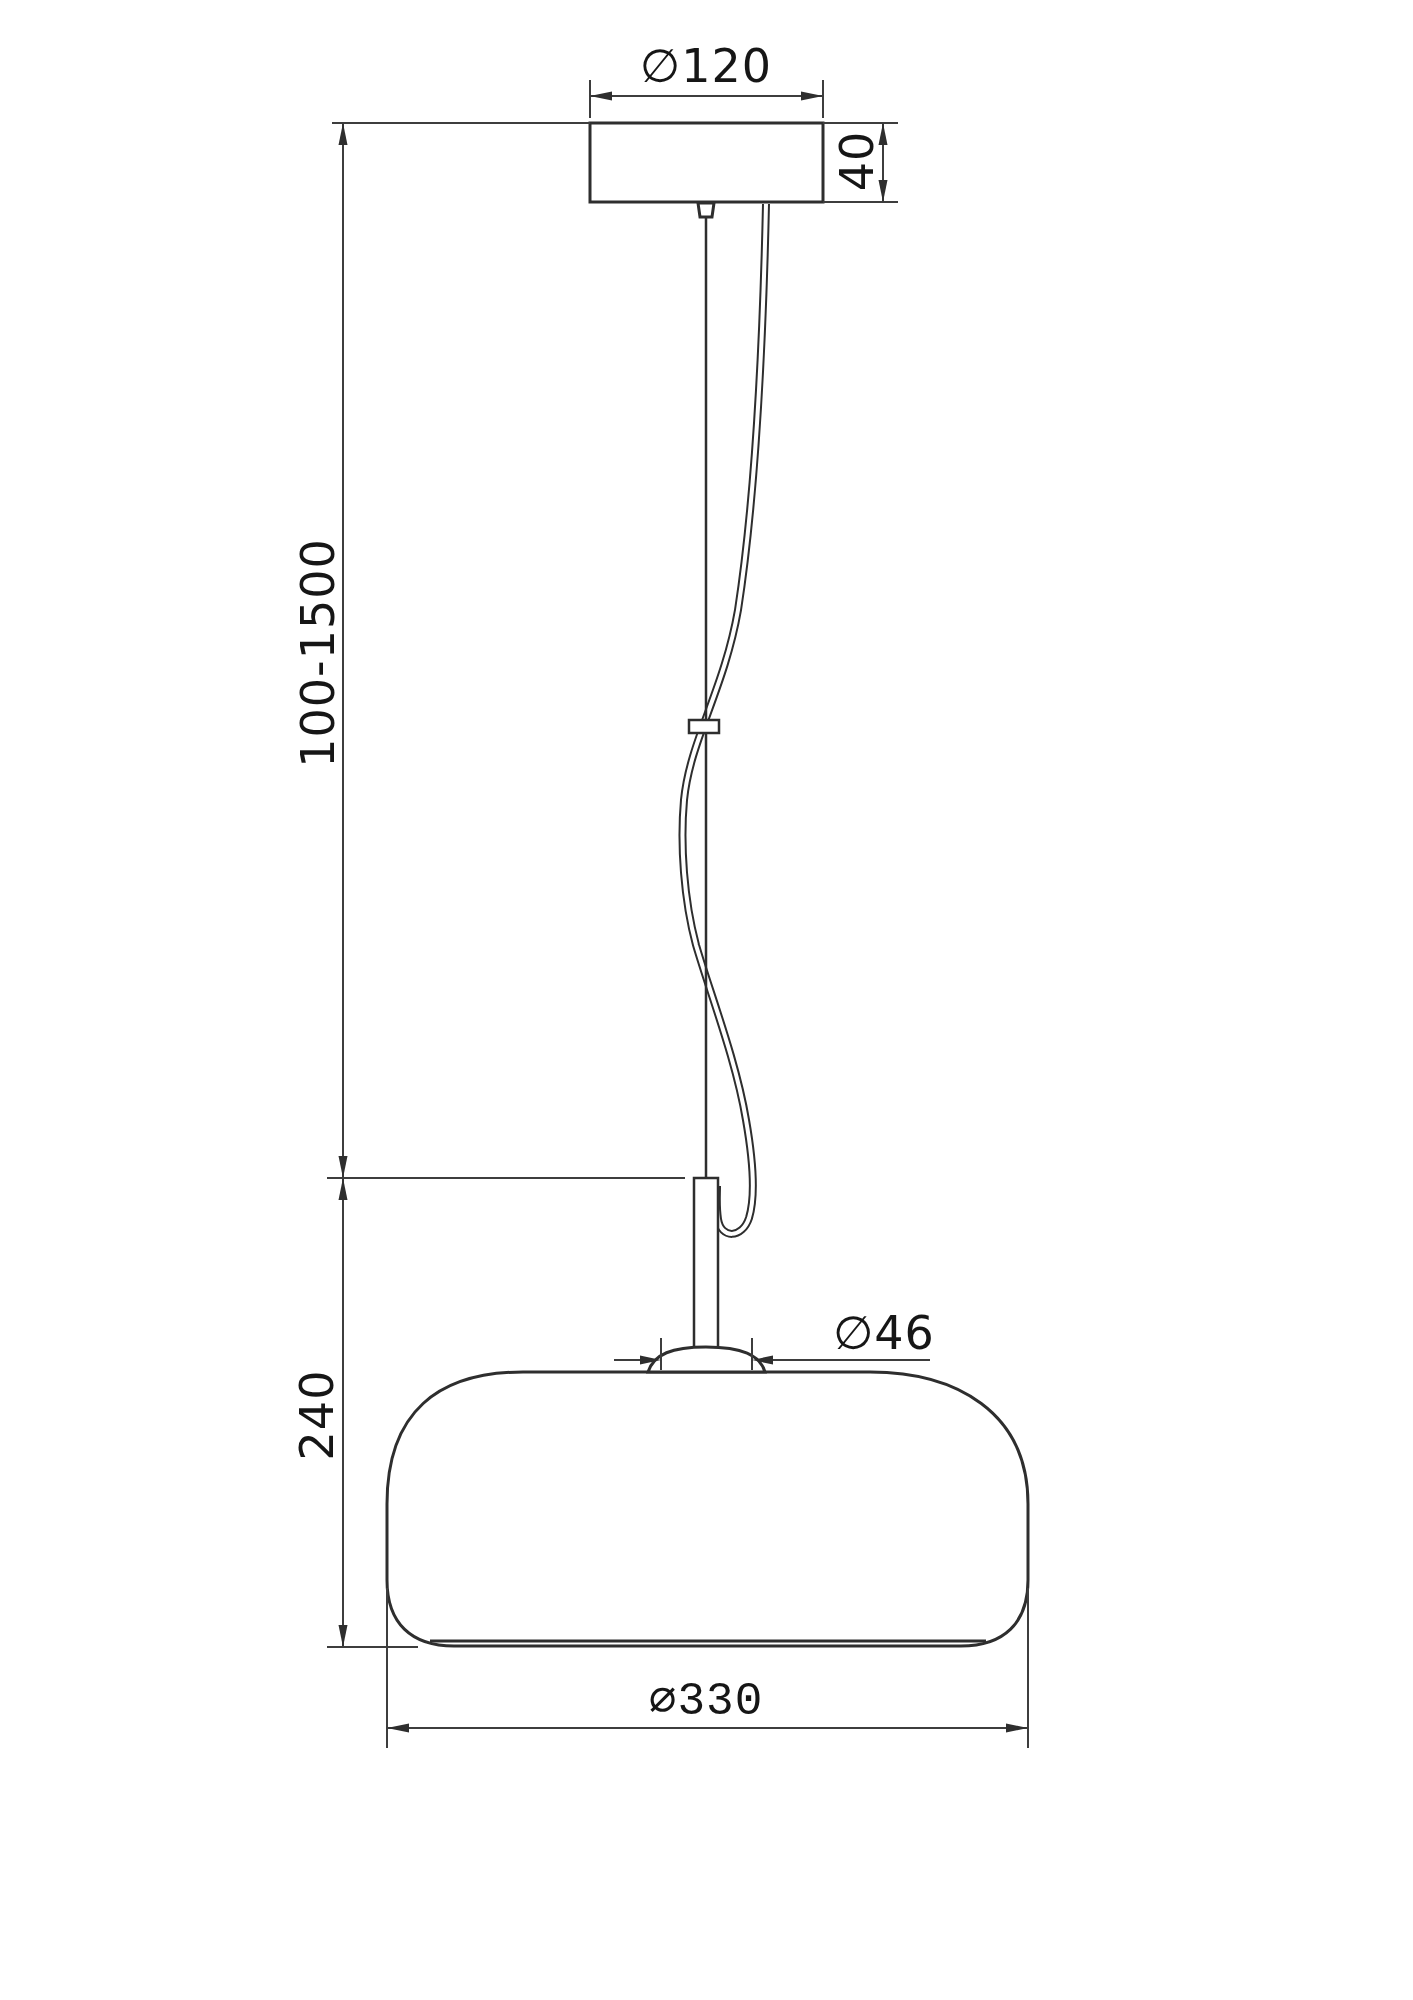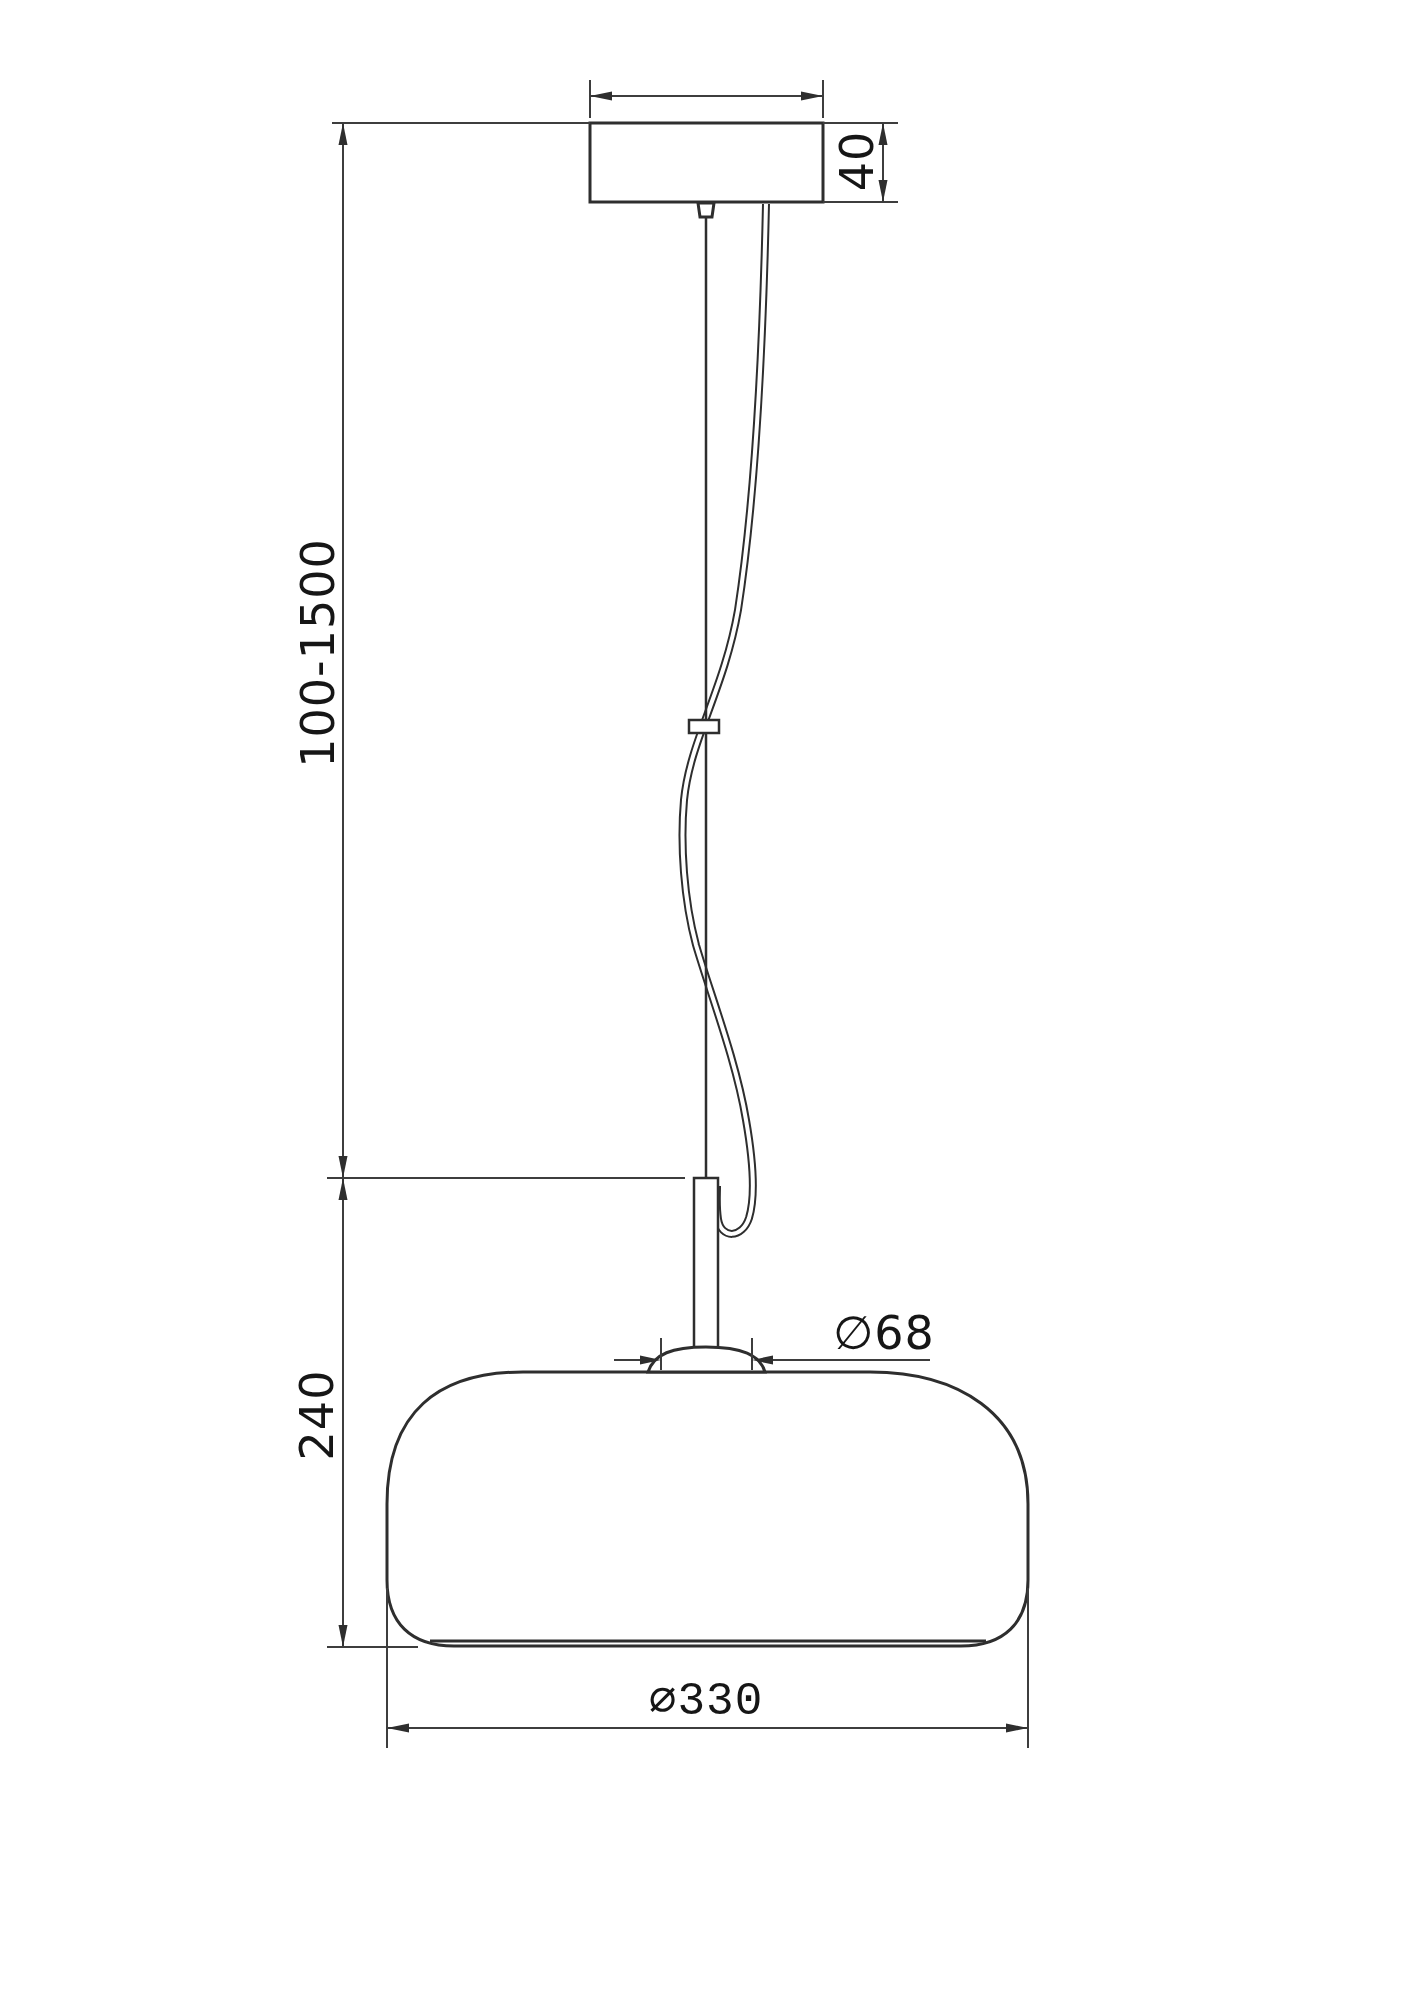--- a/index.html
+++ b/index.html
@@ -130,23 +130,24 @@
 
     <g>
       <line class="dimline" x1="387" y1="1588" x2="387" y2="1748"></line>
       <line class="dimline" x1="1028" y1="1588" x2="1028" y2="1748"></line>
       <line class="dimline" x1="387" y1="1728" x2="1028" y2="1728"></line>
       <polygon class="arrow" points="387,1728 409,1723.5 409,1732.5"></polygon>
       <polygon class="arrow" points="1028,1728 1006,1723.5 1006,1732.5"></polygon>
     </g>
   </svg>
 
+  <div class="dim-label" style="left:556px; top:40px; width:300px;">∅120</div>
 
   <div class="dim-label rot90" style="left:782px; top:135px; width:150px;">40</div>
 
   <div class="dim-label rot90" style="left:168px; top:627px; width:300px;">100-1500</div>
 
   <div class="dim-label rot90" style="left:167px; top:1389px; width:300px;">240</div>
 
-  <div class="dim-label" style="left:784px; top:1307px; width:200px;">∅68</div>
+  <div class="dim-label" style="left:784px; top:1307px; width:200px;">∅46</div>
 
   <div class="dim-label" style="left:606px; top:1676px; width:200px;font-family:Liberation Mono, monospace;">∅330</div>
 </div>
 
 </body></html>

